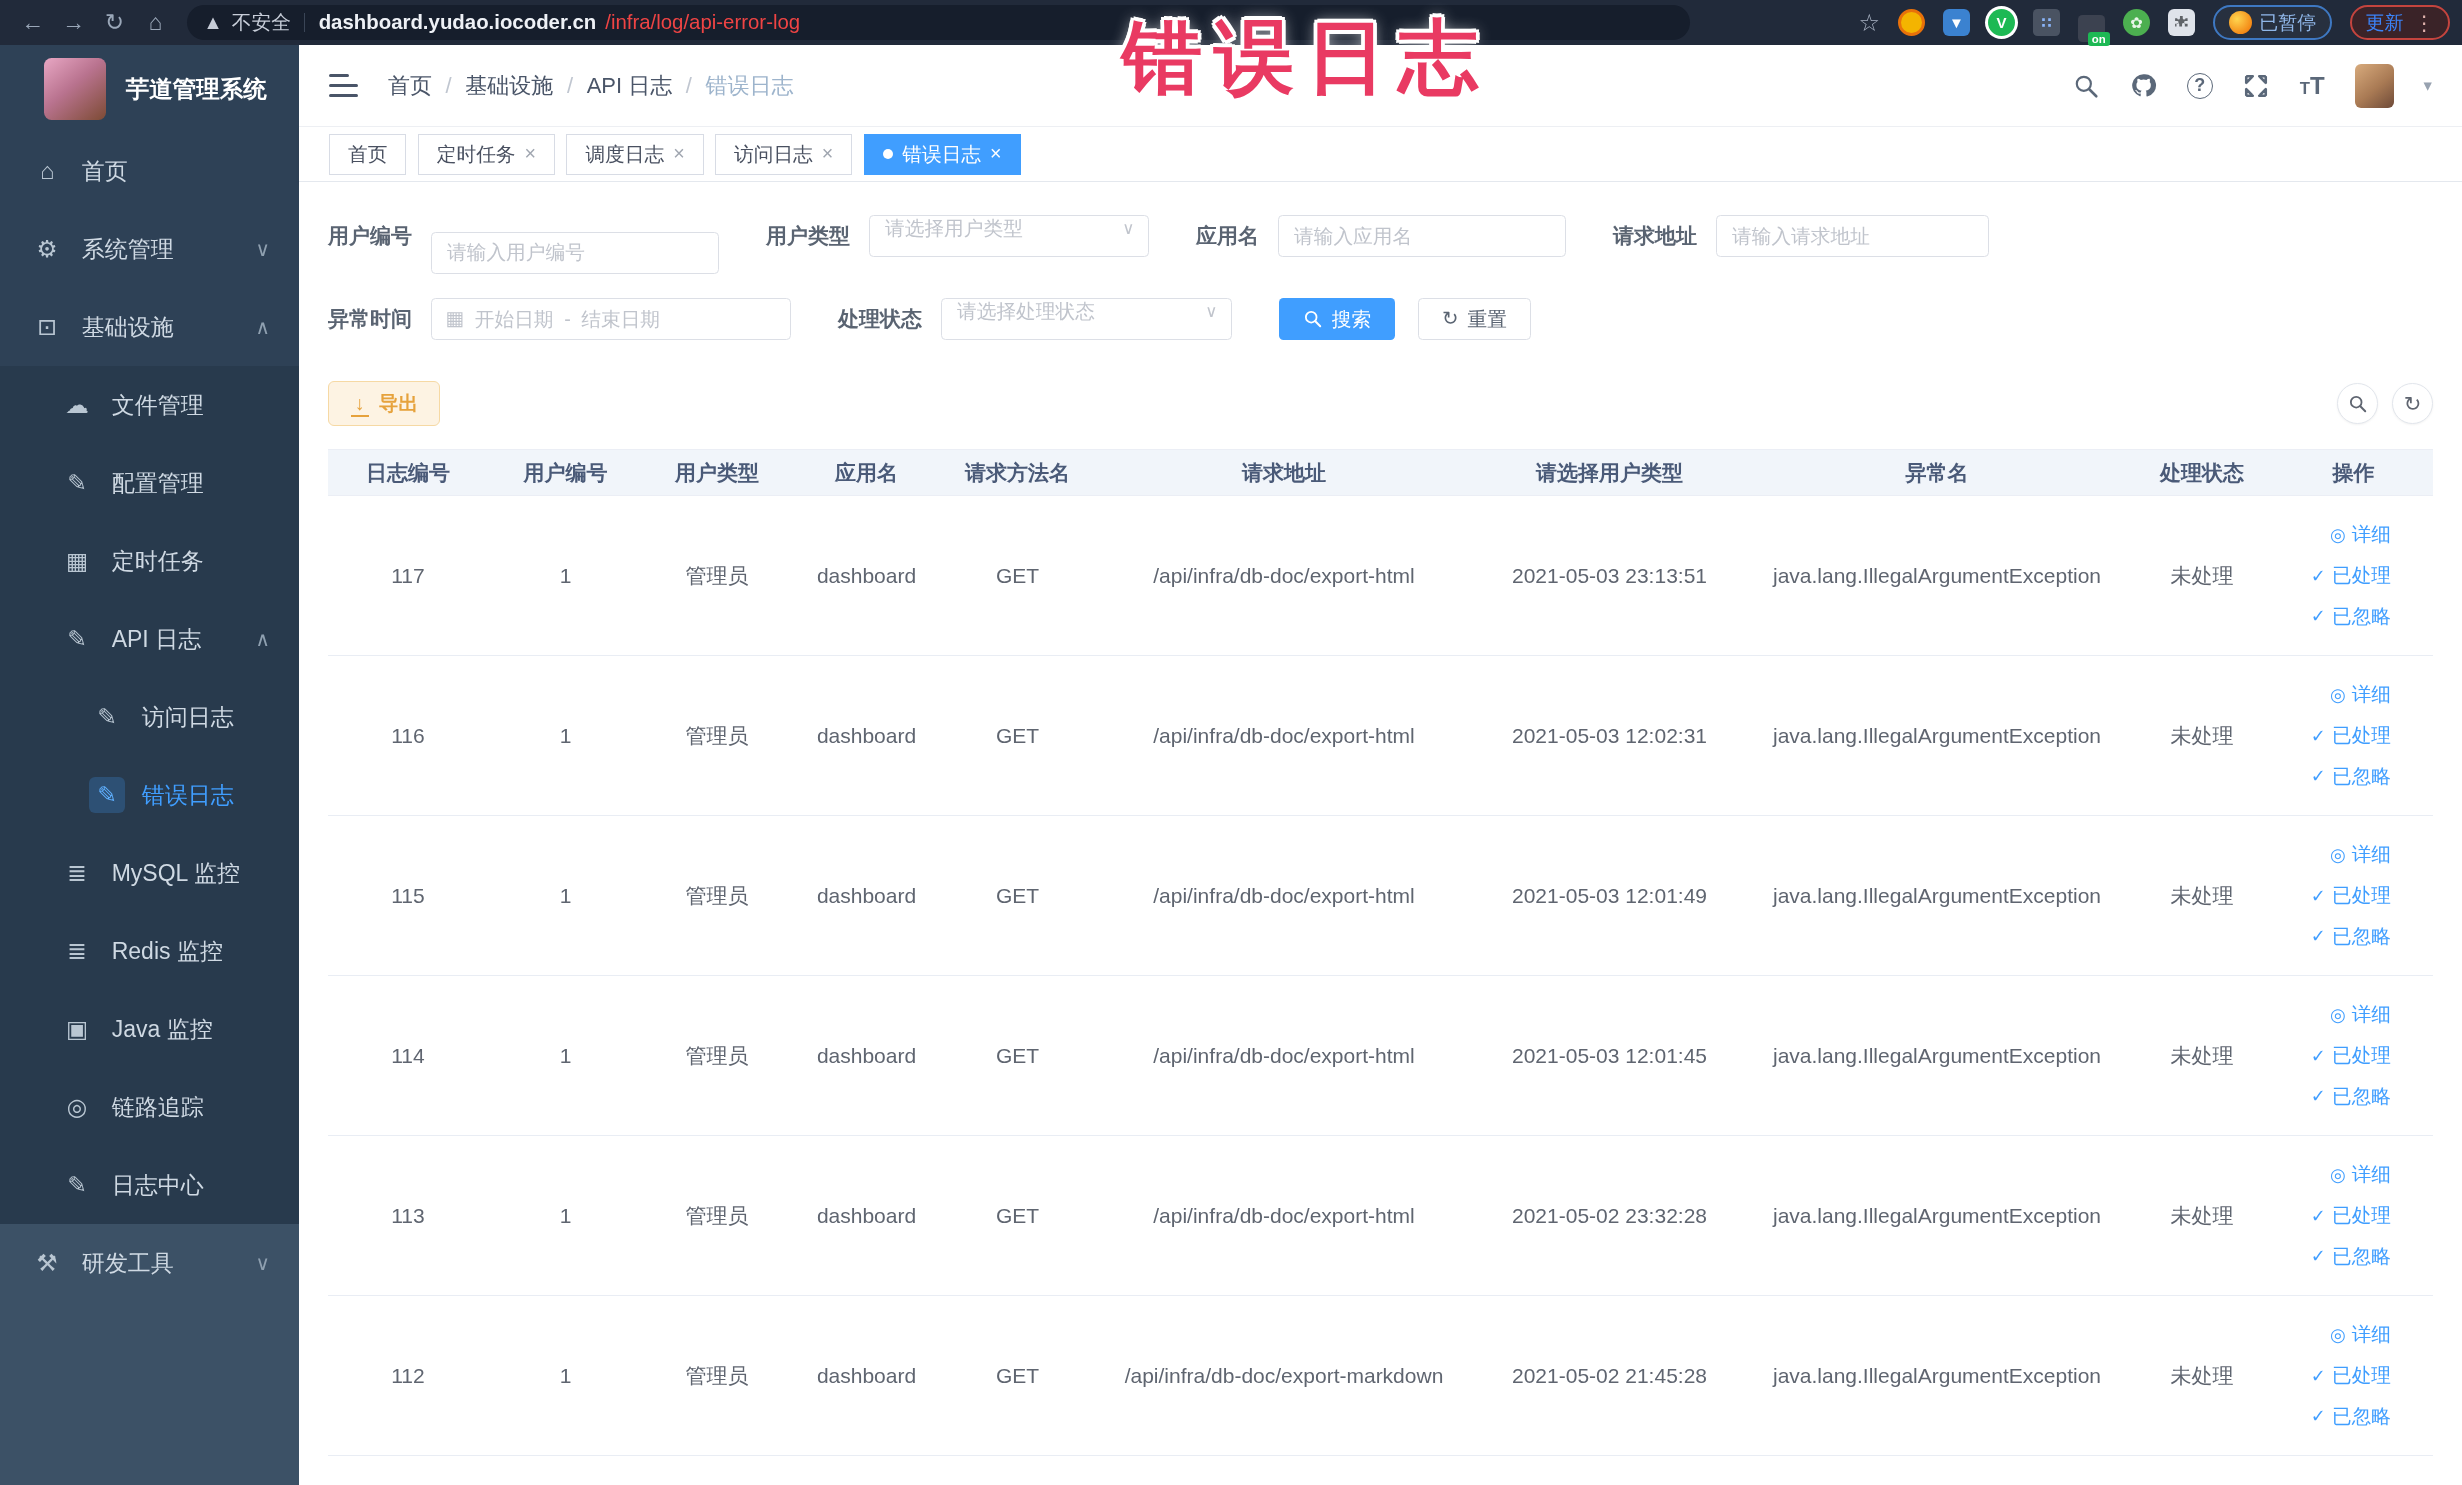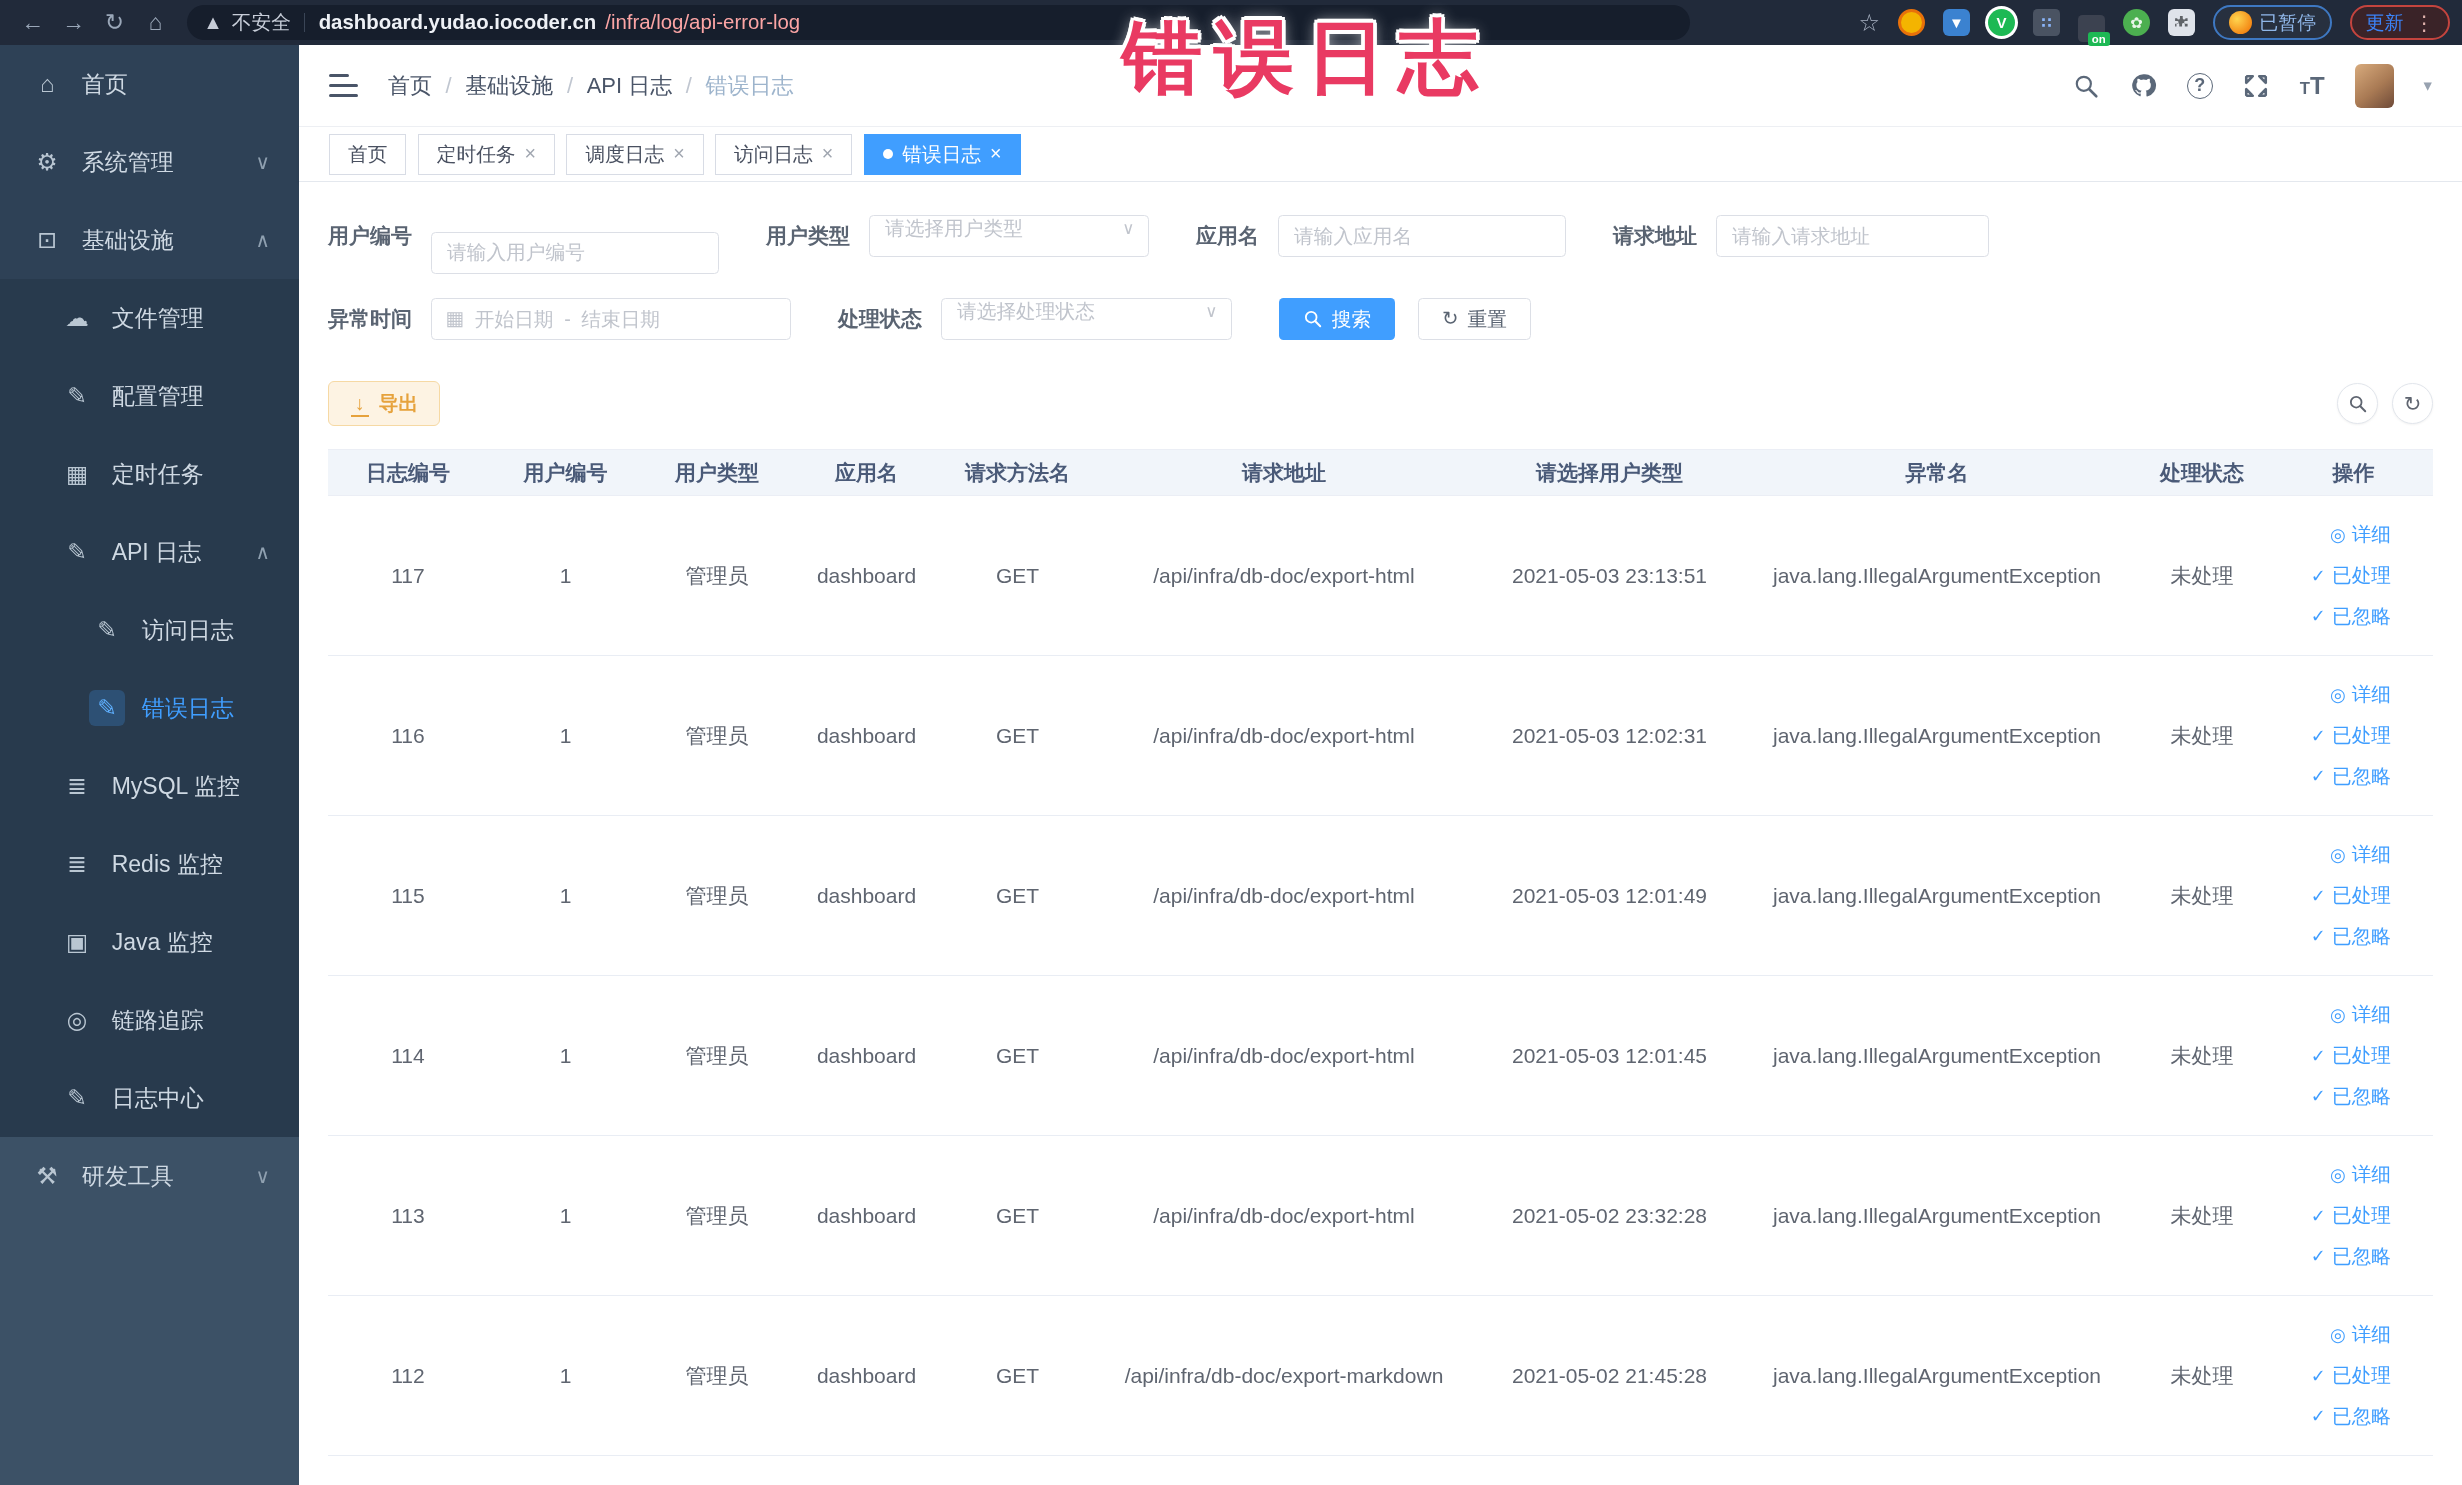--- a/index.html
+++ b/index.html
@@ -7,21 +7,21 @@
   body { font-family:"Liberation Sans","DejaVu Sans",sans-serif; position:relative; background:#fff; }
 
   
   .browser-bar { height:45px; background:#212a3a; display:flex; align-items:center; padding:0 12px; }
   .bnav { color:#9aa7b8; font-size:23px; width:41px; text-align:center; flex:0 0 auto; cursor:pointer; }
   .url-pill { width:1503px; height:35px; background:#161e2c; border-radius:17.4px; display:flex; align-items:center; padding:0 16.7px; margin-left:10.6px; gap:9px; }
   .warn-icon { color:#c7cdd8; font-size:19.7px; }
   .security-label { color:#c7cdd8; font-size:19.7px; }
   .pill-divider { width:0.8px; height:19.7px; background:#3a4556; margin:0 4.5px; }
   .url-domain { color:#eef1f6; font-size:20.4px; font-weight:bold; }
-  .url-path { color:#fca5a5; font-size:20.4px; }
+  .url-path { color:#ef4444; font-size:20.4px; }
   .browser-right { display:flex; align-items:center; gap:18px; margin-left:auto; }
   .star { color:#aab4c4; font-size:24px; }
   .ext { width:27px; height:27px; display:flex; align-items:center; justify-content:center; font-size:15px; font-weight:bold; border-radius:50%; position:relative; }
   .ext-a { border:3.8px solid #e8710a; background:#f4b400; }
   .ext-b { background:#3b82d0; border-radius:6px; color:#fff; }
   .ext-c { background:#1db954; color:#fff; box-shadow:0 0 0 3px #fff; }
   .ext-d { background:#4a5362; border-radius:4.5px; color:#8ab4f8; }
   .ext-e { background:#3c4250; border-radius:4.5px;margin-top:11px; }
   .ext-e .on-badge { position:absolute; bottom:-4.5px; right:-4.5px; background:#1db954; color:#fff; font-size:11.4px; font-weight:bold; padding:0.8px 3.8px; border-radius:3px; }
   .ext-f { background:#4caf50; color:#e8f5e9; }
@@ -152,20 +152,24 @@
     <div class="update-pill">
       <span class="update-label">更新</span>
       <span class="kebab">⋮</span>
     </div>
   </div>
 </div>
 
 <div class="app">
 
   <aside class="sidebar">
+    <div class="logo-row">
+      <span class="logo"></span>
+      <span class="app-title">芋道管理系统</span>
+    </div>
     <nav id="menu-main">
         <div class="menu-item" style="padding-left: 29px;">
           <span class="mi-icon">⌂</span>
           <span class="mi-label">首页</span>
         </div>
         <div class="menu-item" style="padding-left: 29px;">
           <span class="mi-icon">⚙</span>
           <span class="mi-label">系统管理</span>
           <span class="mi-chevron">∨</span>
         </div>

